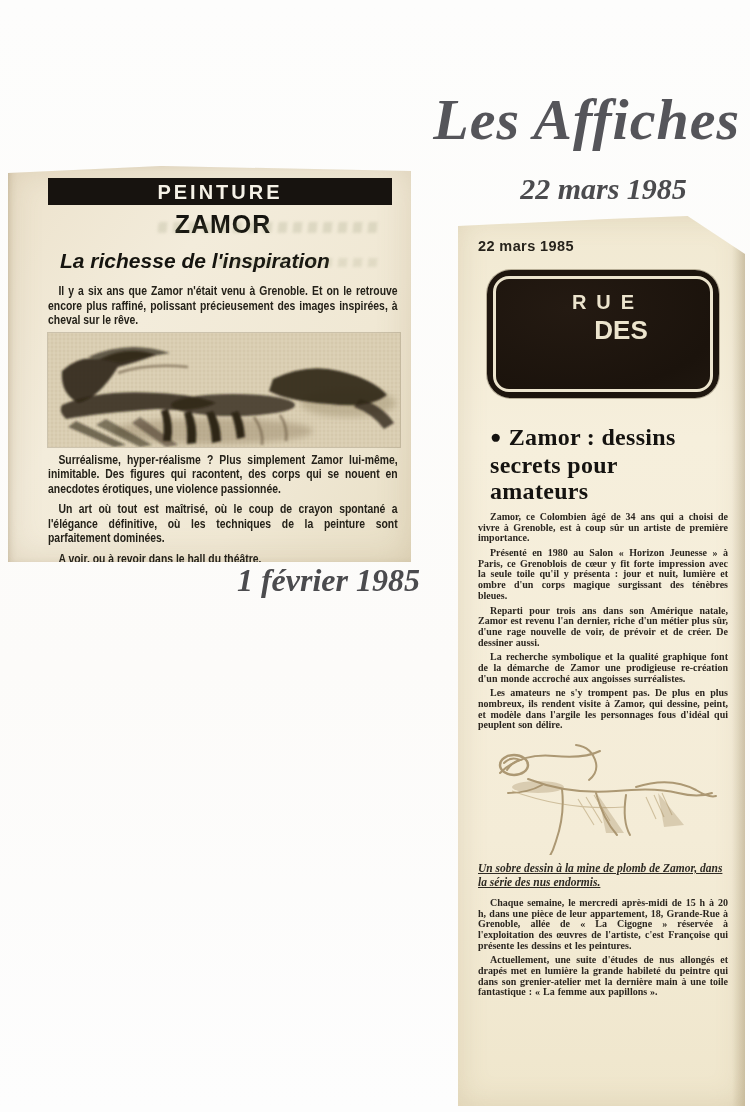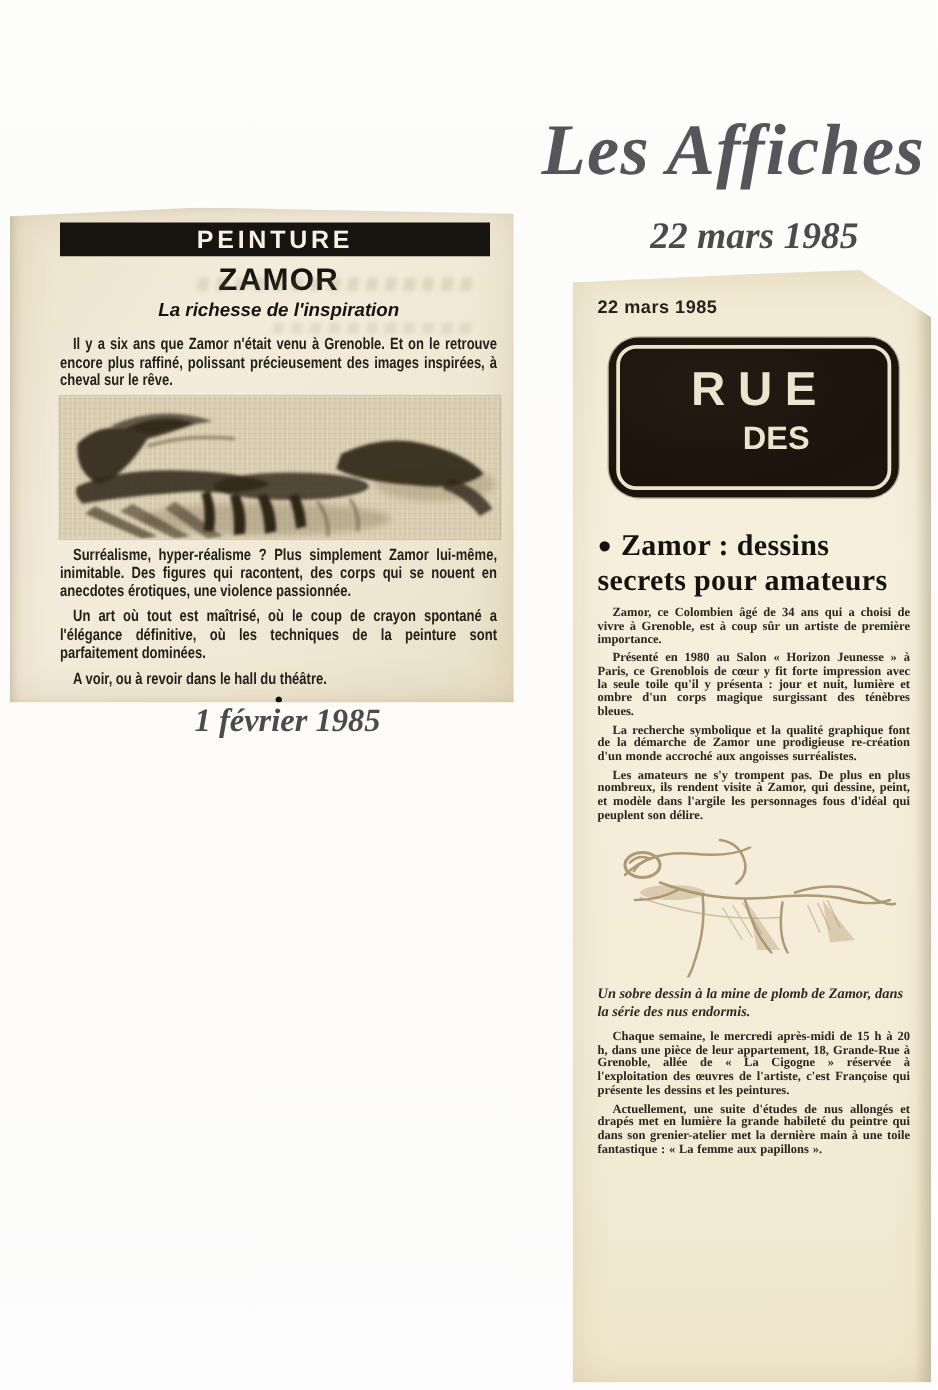--- a/index.html
+++ b/index.html
@@ -21,44 +21,44 @@
     position:absolute; top:86px; left:0; width:740px; text-align:right;
     font-family:"Liberation Serif", serif; font-style:italic; font-weight:bold;
     font-size:58px; color:#55555a; letter-spacing:1px;
   }
   .date-right-heading{
     position:absolute; top:172px; left:460px; width:287px; text-align:center;
     font-family:"Liberation Serif", serif; font-style:italic; font-weight:bold;
     font-size:30px; color:#4b4b4e;
   }
   .date-left-heading{
-    position:absolute; top:562px; left:0px; width:420px; text-align:center;
-    font-family:"Liberation Serif", serif; font-style:italic; font-weight:bold;
-    font-size:26px; color:#4b4b4e;margin-left:20px;
+    position:absolute; top:562px; left:0px; width:420px; text-align:right;
+    font-family:"Liberation Serif", serif; font-style:italic; font-weight:bold;
+    font-size:32px; color:#4b4b4e;
   }
 
   
   .clip-left{
     position:absolute; left:8px; top:166px; width:403px; height:396px;
     padding:12px 13px 0 40px; box-sizing:border-box;
     background:linear-gradient(125deg,#ece2cc 0%, #f3ecdb 35%, #f0e8d4 70%, #e8dfc6 100%);
     box-shadow:0 2px 6px rgba(0,0,0,.18), inset 0 0 34px rgba(150,125,80,.22), inset 4px 0 10px -6px rgba(110,90,50,.5);
     clip-path:polygon(0 7px, 38% 0, 100% 5px, 100% 100%, 0 100%);
   }
   .peinture-bar{
     width:344px; height:27px; background:#17130f; color:#f5f1e6;
     font-weight:bold; font-size:20px; letter-spacing:3px;
     text-align:center; line-height:28px;
   }
   .left-title{
     margin:6px 0 0; text-align:center; font-size:25px; line-height:26px;
     font-weight:bold; color:#15140f; letter-spacing:1px;
   }
   .left-subtitle{
-    margin:0; text-align:center; font-size:15px; line-height:23px;
+    margin:12px; font-size:21px; line-height:23px;
     font-weight:bold; font-style:italic; color:#15140f;
   }
   .clip-left p{
     margin:6px 0 0; font-size:13px; line-height:1.12; font-weight:bold;
     color:#242119; text-align:justify; text-indent:13px;
     width:437px; transform:scaleX(0.8); transform-origin:0 0;
   }
   .clip-left p.first{ margin-top:8px; }
   .left-art{
     margin-top:5px; width:352px; height:114px;
@@ -93,46 +93,46 @@
   }
   .sign{
     width:232px; height:128px; margin:16px auto 0; position:relative;
     background:radial-gradient(120% 120% at 35% 30%, #241a12 0%, #1b130c 55%, #241c13 100%);
     border-radius:24px; box-shadow:0 0 0 1px rgba(70,55,30,.35);
   }
   .sign-inner{
     position:absolute; inset:6px; border:3px solid #ece4cd; border-radius:16px;
   }
   .sign-rue{
-    margin-top:12px; text-align:center; font-weight:bold; font-size:38px;
+    margin-top:12px; text-align:center; font-weight:bold; font-size:20px;
     letter-spacing:10px; text-indent:10px; color:#ece4cd;
   }
   .sign-line2{
     display:flex; align-items:baseline; justify-content:center; gap:9px; margin-top:1px;
     color:#ece4cd;
     padding-left:36px;
   }
   .sign-des{ font-weight:bold; font-size:26px; }
   .sign-arts{ font-weight:bold; font-size:45px; letter-spacing:2px; }
 
   .r-headline{
-    margin:26px 0 0; font-family:"Liberation Serif", serif; font-weight:bold;
+    margin:26px 12px 0; font-family:"Liberation Serif", serif; font-weight:bold;
     font-size:24px; line-height:26px; color:#151310; letter-spacing:.3px;
   }
   .r-headline .bullet{ font-size:19px; margin-right:7px; position:relative; top:-2px; }
   .clip-right p.rp{
     margin:4px 0 0; font-family:"Liberation Serif", serif;
     font-size:10px; line-height:1.07; color:#2b2620;
     text-align:justify; text-indent:12px; word-spacing:.5px;font-weight:bold;
   }
   .clip-right p.rp.first{ margin-top:8px; }
   .right-art{ margin-top:6px; width:250px; height:118px; }
   .photo-caption{
     margin:6px 0 0; font-family:"Liberation Serif", serif; font-weight:bold;
-    font-style:italic; font-size:11.5px; line-height:1.25; color:#2e2a23;
+    font-style:italic; font-size:11.5px; line-height:1.25; color:#2e2a23;text-decoration:underline;
   }
 </style>
 </head>
 <body>
 
 <div id="stage">
 
   <div class="masthead-line2">Les Affiches</div>
 
   <div class="date-right-heading">22 mars 1985</div>
@@ -211,20 +211,21 @@
         <div class="sign-line2">
           <span class="sign-des">DES</span>
         </div>
       </div>
     </div>
 
     <h1 class="r-headline"><span class="bullet">●</span><span>Zamor : dessins</span><br><span>secrets pour amateurs</span></h1>
 
     <p class="rp first">Zamor, ce Colombien âgé de 34 ans qui a choisi de vivre à Grenoble, est à coup sûr un artiste de première importance.</p>
     <p class="rp">Présenté en 1980 au Salon « Horizon Jeunesse » à Paris, ce Grenoblois de cœur y fit forte impression avec la seule toile qu'il y présenta : jour et nuit, lumière et ombre d'un corps magique surgissant des ténèbres bleues.</p>
+    <p class="rp">Reparti pour trois ans dans son Amérique natale, Zamor est revenu l'an dernier, riche d'un métier plus sûr, d'une rage nouvelle de voir, de prévoir et de créer. De dessiner aussi.</p>
     <p class="rp">La recherche symbolique et la qualité graphique font de la démarche de Zamor une prodigieuse re-création d'un monde accroché aux angoisses surréalistes.</p>
     <p class="rp">Les amateurs ne s'y trompent pas. De plus en plus nombreux, ils rendent visite à Zamor, qui dessine, peint, et modèle dans l'argile les personnages fous d'idéal qui peuplent son délire.</p>
 
     <div class="right-art">
       <svg width="250" height="118" viewBox="0 0 250 118" xmlns="http://www.w3.org/2000/svg">
         <defs>
           <filter id="soft3" x="-20%" y="-20%" width="140%" height="140%">
             <feGaussianBlur stdDeviation=".6"></feGaussianBlur>
           </filter>
         </defs>

